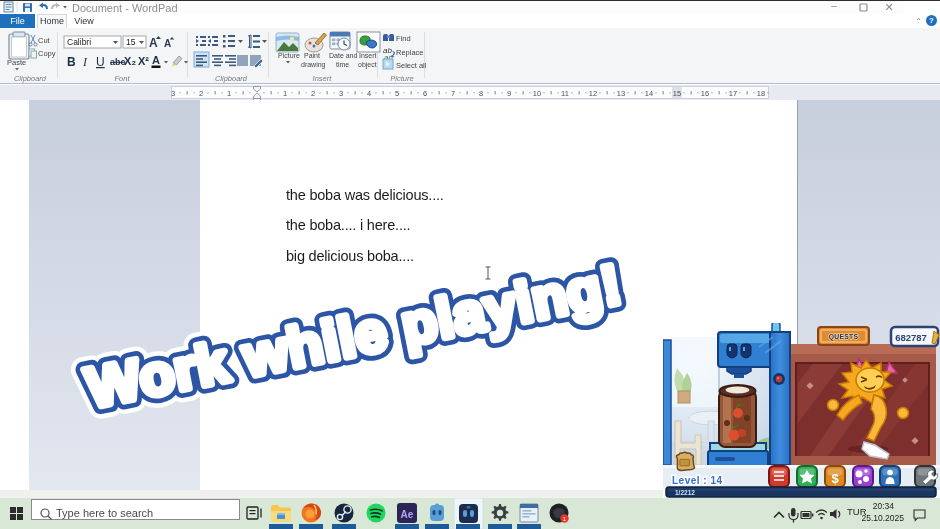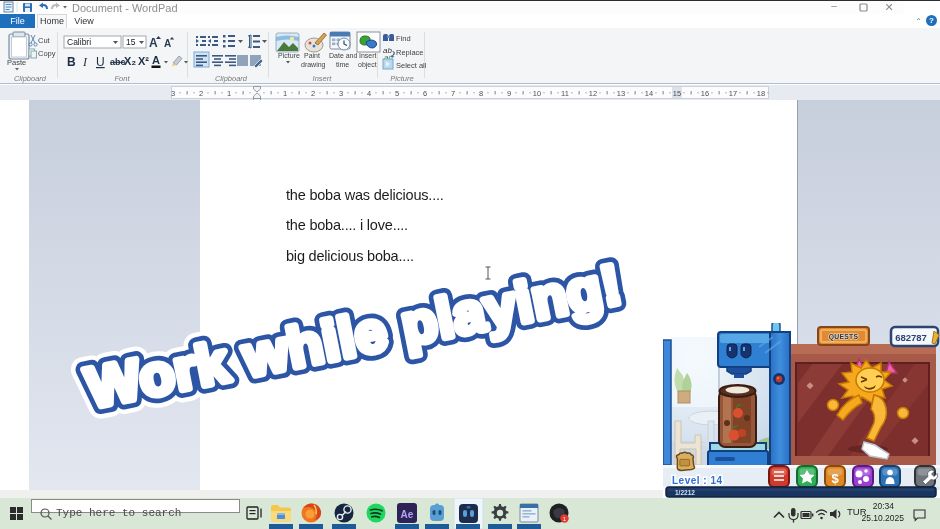--- a/index.html
+++ b/index.html
@@ -31,21 +31,21 @@
 
 #docarea { position:absolute; left:0; top:100px; width:940px; height:390px; background:linear-gradient(#c7cedc,#e2e7f0);margin-left:29px; }
 #page { position:absolute; left:171px; top:0px; width:598px; height:390px; background:#ffffff; border-right:1px solid #9aa0ab; }
 .docline { position:absolute; left:257px; font-size:14.5px; color:#1c1c1c; letter-spacing:-0.2px; }
 
 
 #bottomstrip { position:absolute; left:0; top:490px; width:663px; height:8px; background:#f0f0ef; }
 
 
 #taskbar { position:absolute; left:0; top:498px; width:940px; height:31px; background:#d9e8d6; }
-#searchbox { position:absolute; left:31px; top:1px; width:209px; height:14px; background:#fff; border:1px solid #8a8a8a;font-family:Liberation Mono, monospace; }
+#searchbox { position:absolute; left:31px; top:1px; width:209px; height:21px; background:#fff; border:1px solid #8a8a8a; }
 #searchbox span { position:absolute; left:24px; top:7px; font-size:11px; color:#4a4a4a; }
 </style>
 </head>
 <body>
 <div id="screen">
   <div style="position:absolute;left:0;top:0;width:940px;height:1px;background:#2e2e2e;z-index:50;"></div>
 
   <div id="titlebar">
     <svg width="70" height="14" style="position:absolute;left:0;top:0">
       <rect x="4" y="2" width="9" height="10" fill="#e8f0f8" stroke="#5b87b5" stroke-width="1"></rect>
@@ -355,21 +355,21 @@
       <rect x="767.5" y="7" width="1" height="1.5" fill="#9aa2ae"></rect>
       <path d="M 253.5 1.5 L 260.5 1.5 L 260.5 4 L 257 7 L 253.5 4 Z" fill="#f2f3f5" stroke="#8a93a2" stroke-width="0.9"></path>
       <path d="M 253.5 13.5 L 260.5 13.5 L 260.5 11 L 257 8 L 253.5 11 Z" fill="#f2f3f5" stroke="#8a93a2" stroke-width="0.9"></path>
       <rect x="253.5" y="13.5" width="7" height="4" fill="#f2f3f5" stroke="#8a93a2" stroke-width="0.9"></rect>
     </svg>
   </div>
 
   <div id="docarea">
     <div id="page"></div>
     <div class="docline" style="top:87px;">the boba was delicious....</div>
-    <div class="docline" style="top:117px;">the boba.... i love....</div>
+    <div class="docline" style="top:117px;">the boba.... i here....</div>
     <div class="docline" style="top:148px;">big delicious boba....</div>
     <svg width="14" height="16" style="position:absolute;left:452px;top:165px;">
       <line x1="7" y1="2" x2="7" y2="14" stroke="#555" stroke-width="1"></line>
       <line x1="4.5" y1="2" x2="9.5" y2="2" stroke="#555" stroke-width="1"></line>
       <line x1="4.5" y1="14" x2="9.5" y2="14" stroke="#555" stroke-width="1"></line>
     </svg>
     <svg id="bigtext" width="660" height="250" viewBox="0 0 660 250" style="position:absolute;left:38px;top:94px;">
       <g transform="translate(24,214) rotate(-11.2)">
         <text x="0" y="0" font-family="Liberation Sans, sans-serif" font-size="57" font-weight="bold" letter-spacing="0.5" stroke="#ffffff" stroke-width="25" stroke-linejoin="round" stroke-linecap="round" fill="none">Work while playing!</text>
         <text x="0" y="0" font-family="Liberation Sans, sans-serif" font-size="57" font-weight="bold" letter-spacing="0.5" stroke="#2c55a5" stroke-width="16" stroke-linejoin="round" stroke-linecap="round" fill="none">Work while playing!</text>

